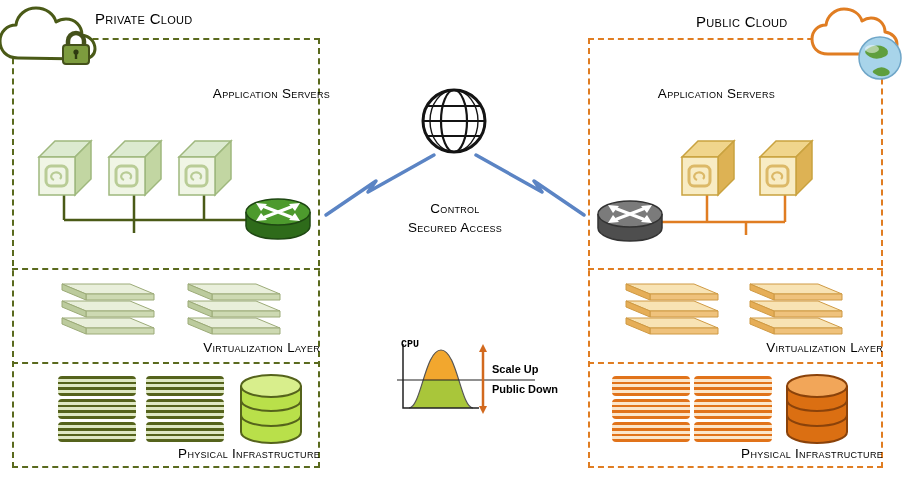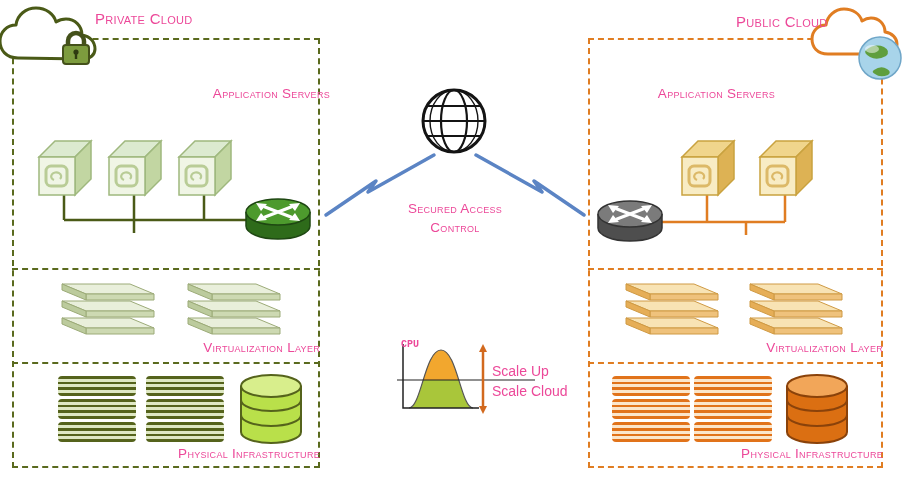--- a/index.html
+++ b/index.html
@@ -1,28 +1,28 @@
 <!DOCTYPE html>
 <html><head>
 <meta charset="utf-8">
 <style>
   html,body{margin:0;padding:0;background:#fff;}
   .canvas{position:relative;width:905px;height:471px;background:#fff;overflow:hidden;
-          font-family:"Liberation Sans","DejaVu Sans",sans-serif;color:#ec4899;}
+          font-family:"Liberation Sans","DejaVu Sans",sans-serif;color:#000000;}
   .abs{position:absolute;}
   .sc{font-variant:small-caps;letter-spacing:.3px;}
   .cloud-title{font-size:15px;}
   .section-label{font-size:13.5px;text-align:right;}
   .center-label{font-size:13.5px;text-align:center;line-height:19px;}
   .dashed-box{border:2.5px dashed;box-sizing:border-box;}
   .divider{border-top:2.5px dashed;height:0;}
   .green-edge{border-color:#5a6a1e;}
   .orange-edge{border-color:#e07d22;}
   .cpu-title{font-weight:bold;font-size:10px;font-family:Liberation Mono, monospace;}
-  .chart-label{font-weight:normal;font-size:14px;white-space:nowrap;}
+  .chart-label{font-weight:bold;font-size:11px;white-space:nowrap;}
   .rack{position:absolute;width:78px;height:20px;border-radius:4px;}
   .rack.g{background-image:linear-gradient(#55631c 0,#55631c 3px,#dfe8c4 3px,#dfe8c4 6px,#55631c 6px,#55631c 8.5px,#dfe8c4 8.5px,#dfe8c4 11.5px,#55631c 11.5px,#55631c 14px,#dfe8c4 14px,#dfe8c4 17px,#55631c 17px,#55631c 20px);}
   .rack.o{background-image:linear-gradient(#e1731a 0,#e1731a 3px,#fbe6cb 3px,#fbe6cb 6px,#e1731a 6px,#e1731a 8.5px,#fbe6cb 8.5px,#fbe6cb 11.5px,#e1731a 11.5px,#e1731a 14px,#fbe6cb 14px,#fbe6cb 17px,#e1731a 17px,#e1731a 20px);}
 </style>
 </head>
 <body>
 
 <div class="canvas">
 
   <div class="abs dashed-box green-edge" style="left:12px;top:38px;width:308px;height:430px;"></div>
@@ -135,21 +135,21 @@
   <svg class="abs" style="left:810px;top:2px;" width="95" height="80" viewBox="0 0 95 80">
     <path d="M18,52 C7,52 2,45 2,37 C2,29 8,23 16,23 C17,14 25,7 34,7 C43,7 50,12 52,19
              C55,17 58,16 61,16 C69,16 75,22 75,30 C82,31 87,36 87,42 C87,48 82,52 76,52 Z" fill="#ffffff" stroke="#e07d22" stroke-width="3" stroke-linejoin="round"></path>
     <g>
       <circle cx="70" cy="56" r="21" fill="#a8d4ea" stroke="#6fa6c8" stroke-width="1.5"></circle>
       <path d="M56,48 q9,-7 18,-3 q7,4 2,9 q-9,5 -16,1 q-7,-4 -4,-7 Z" fill="#5f9e3e"></path>
       <path d="M64,68 q7,-5 13,-1 q5,3 1,6 q-8,3 -13,-1 q-4,-2 -1,-4 Z" fill="#5f9e3e"></path>
       <ellipse cx="62" cy="47" rx="7" ry="4" fill="rgba(255,255,255,0.5)"></ellipse>
     </g>
   </svg>
-  <div class="abs sc cloud-title" style="left:736px;top:13px;">Public Cloud</div>
+  <div class="abs sc cloud-title" style="left:696px;top:13px;">Public Cloud</div>
 
   <div class="abs sc section-label" style="left:575px;top:86px;width:200px;">Application Servers</div>
 
   <svg class="abs" style="left:588px;top:195px;" width="295" height="60" viewBox="0 0 295 60">
     <path d="M119,0 V27 M197,0 V27 M74,27 H197 M158,27 V40" fill="none" stroke="#e07d22" stroke-width="2.5"></path>
   </svg>
 
   <svg class="abs" style="left:676px;top:133px;" width="62" height="68" viewBox="0 0 62 68">
     <polygon points="6,24 22,8 58,8 42,24" fill="#f0d58c" stroke="#c9a23f" stroke-width="1.5"></polygon>
     <polygon points="42,24 58,8 58,46 42,62" fill="#ddb254" stroke="#c9a23f" stroke-width="1.5"></polygon>
@@ -232,22 +232,22 @@
     <line x1="5" y1="36" x2="67" y2="36" stroke="#141414" stroke-width="2.2"></line>
     <line x1="9" y1="51" x2="63" y2="51" stroke="#141414" stroke-width="2.2"></line>
   </svg>
 
   <svg class="abs" style="left:320px;top:145px;" width="270" height="80" viewBox="0 0 270 80">
     <polyline points="6,70 56,36 48,47 114,10" fill="none" stroke="#5b84c4" stroke-width="3.5" stroke-linejoin="round" stroke-linecap="round"></polyline>
     <polyline points="264,70 214,36 222,47 156,10" fill="none" stroke="#5b84c4" stroke-width="3.5" stroke-linejoin="round" stroke-linecap="round"></polyline>
   </svg>
 
   <div class="abs sc center-label" style="left:375px;top:199px;width:160px;">
+    <div>Control</div>
     <div>Secured Access</div>
-    <div>Control</div>
   </div>
 
   <svg class="abs" style="left:395px;top:336px;" width="145" height="96" viewBox="0 0 145 96">
     <defs>
       <clipPath id="clipTop">
           <rect x="0" y="0" width="145" height="44"></rect>
         </clipPath>
       <clipPath id="clipBottom">
           <rect x="0" y="44" width="145" height="52"></rect>
         </clipPath>
@@ -256,15 +256,15 @@
     <path d="M14,72 C26,72 30,14 46,14 C62,14 66,72 78,72 Z" fill="#a9c63a" clip-path="url(#clipBottom)"></path>
     <path d="M14,72 C26,72 30,14 46,14 C62,14 66,72 78,72" fill="none" stroke="#555555" stroke-width="1.2"></path>
     <path d="M8,8 L8,72 L84,72" fill="none" stroke="#222222" stroke-width="1.5"></path>
     <line x1="2" y1="44" x2="140" y2="44" stroke="#222222" stroke-width="1.2"></line>
     <line x1="88" y1="14" x2="88" y2="72" stroke="#d2691e" stroke-width="2.5"></line>
     <polygon points="88,8 84,16 92,16" fill="#d2691e"></polygon>
     <polygon points="88,78 84,70 92,70" fill="#d2691e"></polygon>
   </svg>
   <div class="abs cpu-title" style="left:401px;top:339px;">CPU</div>
   <div class="abs chart-label" style="left:492px;top:363px;">Scale Up</div>
-  <div class="abs chart-label" style="left:492px;top:383px;">Scale Cloud</div>
+  <div class="abs chart-label" style="left:492px;top:383px;">Public Down</div>
 
 </div>
 
 </body></html>

